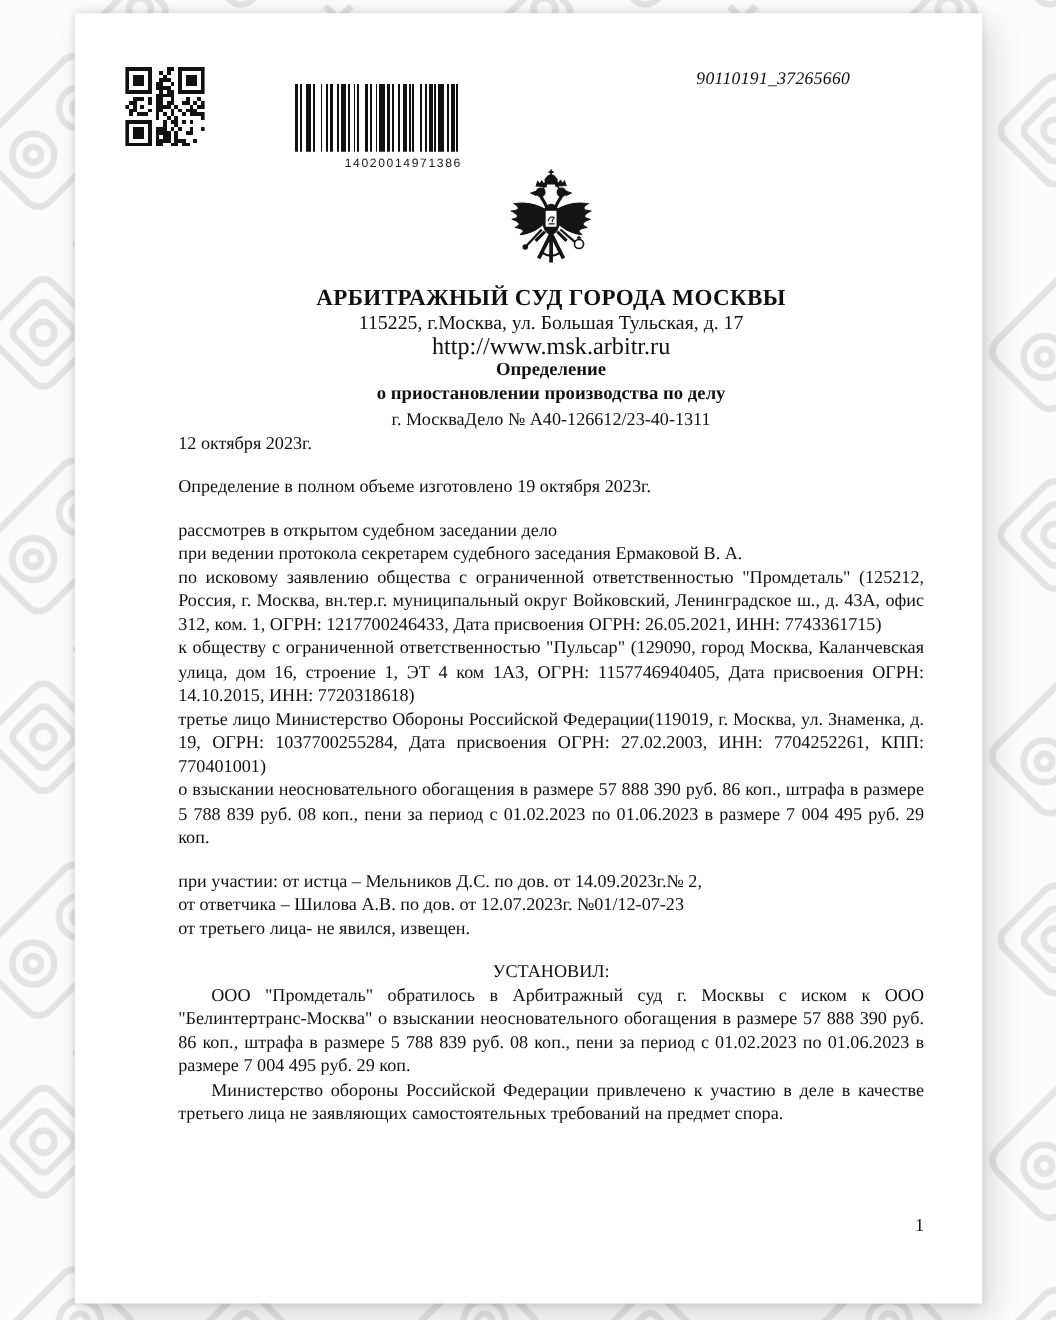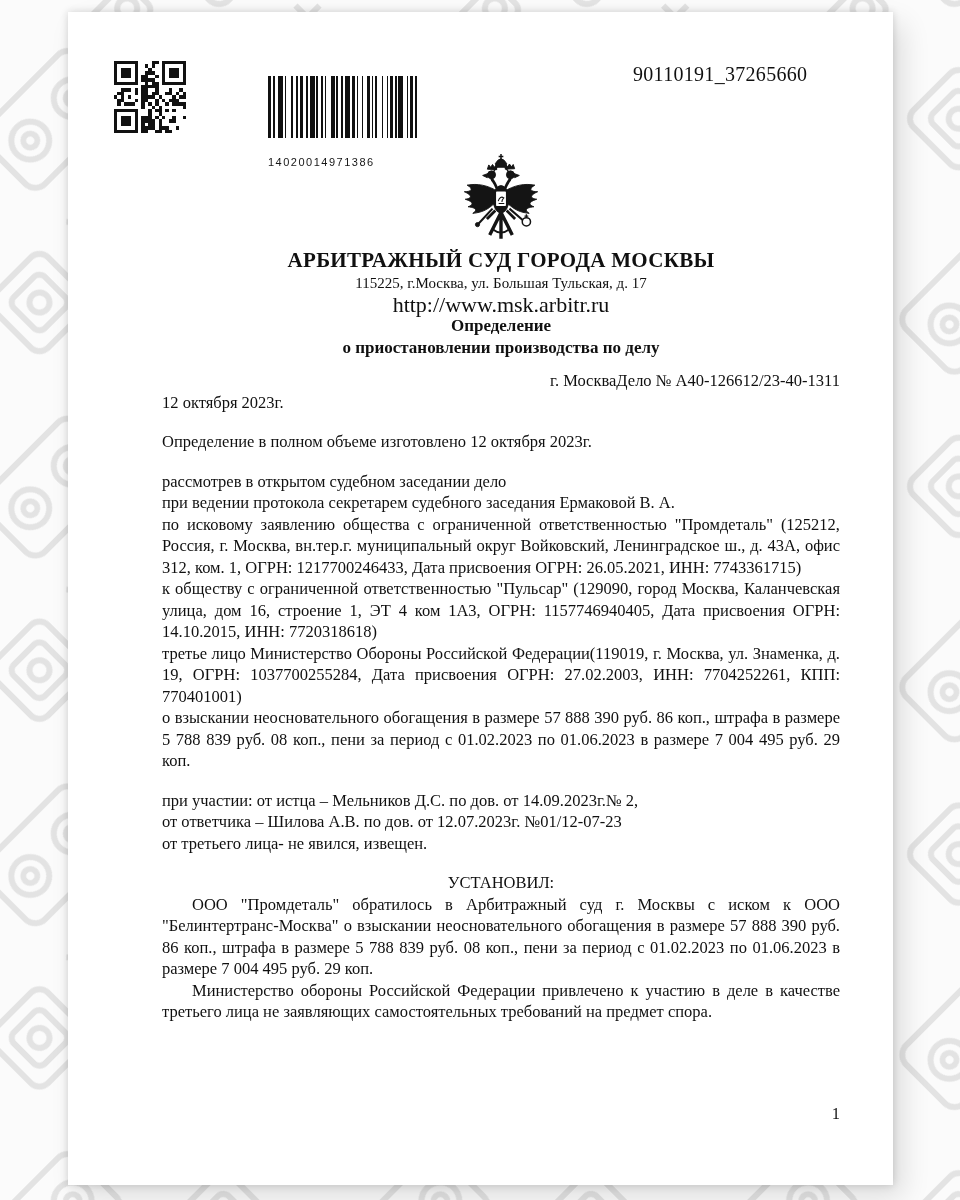--- a/index.html
+++ b/index.html
@@ -13,35 +13,35 @@
     position:absolute; left:68px; top:12px; width:825px; height:1173px;
     background:#ffffff;
     box-shadow:0 0 8px rgba(0,0,0,.16), 10px 12px 26px rgba(0,0,0,.12);
   }
   .qr { position:absolute; left:46px; top:49px; width:72px; height:72px; }
   .qr svg { display:block; width:72px; height:72px; }
   .barcode { position:absolute; left:200px; top:64px; width:152px; }
   .barcode svg { display:block; width:152px; height:62px; }
   .barcode-num {
     font-family:"Liberation Sans","DejaVu Sans",sans-serif;
-    font-size:11px; letter-spacing:1.5px; text-align:left; margin-top:18px; color:#161616;
+    font-size:11px; letter-spacing:1.5px; text-align:right; margin-top:5px; color:#161616;
   }
-  .doc-id { position:absolute; left:565px; top:51px; font-size:20px; letter-spacing:.3px; }
+  .doc-id { position:absolute; left:565px; top:51px; font-size:16px; letter-spacing:.3px;font-style:italic; }
   .emblem { position:absolute; left:94px; width:678px; top:140px; display:flex; justify-content:center; }
-  .hdr { position:absolute; left:94px; width:678px; top:236px; text-align:center; }
+  .hdr { position:absolute; left:94px; width:678px; top:246px; text-align:center; }
   .hdr .court { font-weight:bold; font-size:21px; line-height:25px; letter-spacing:.3px; }
-  .hdr .addr  { font-size:15px; line-height:21px; }
+  .hdr .addr  { font-size:18px; line-height:21px; }
   .hdr .site  { font-size:22px; line-height:21px; }
   .hdr .dtitle{ font-weight:bold; font-size:17px; line-height:21.5px; }
   .hdr .dsub  { font-weight:bold; font-size:17px; line-height:21.5px; }
   .body {
     position:absolute; left:94px; width:678px; top:358px;
     font-size:16.5px; line-height:21.5px; text-align:left;
   }
-  .case-row { display:flex; justify-content:flex-end; }
+  .case-row { display:flex; justify-content:center; }
   .gap { height:18px; }
   .just { text-align:justify; }
   .center { text-align:center; }
   .indent { text-indent:30px; }
   .pageno { position:absolute; top:1092px; right:53px; font-size:16.5px; }
 </style>
 </head>
 <body>
 
 <svg id="bg" xmlns="http://www.w3.org/2000/svg">
@@ -279,21 +279,21 @@
     <div class="dsub">о приостановлении производства по делу</div>
   </div>
 
   <div class="body">
     <div class="case-row">
       <span>г. Москва</span>
       <span>Дело № А40-126612/23-40-1311</span>
     </div>
     <div>12 октября 2023г.</div>
     <div class="gap"></div>
-    <div>Определение в полном объеме изготовлено 12 октября 2023г.</div>
+    <div>Определение в полном объеме изготовлено 19 октября 2023г.</div>
     <div class="gap"></div>
     <div>рассмотрев в открытом судебном заседании дело</div>
     <div>при ведении протокола секретарем судебного заседания Ермаковой В. А.</div>
     <div class="just">по исковому заявлению общества с ограниченной ответственностью "Промдеталь" (125212, Россия, г. Москва, вн.тер.г. муниципальный округ Войковский, Ленинградское ш., д. 43А, офис 312, ком. 1, ОГРН: 1217700246433, Дата присвоения ОГРН: 26.05.2021, ИНН: 7743361715)</div>
     <div class="just">к обществу с ограниченной ответственностью "Пульсар" (129090, город Москва, Каланчевская улица, дом 16, строение 1, ЭТ 4 ком 1А3, ОГРН: 1157746940405, Дата присвоения ОГРН: 14.10.2015, ИНН: 7720318618)</div>
     <div class="just">третье лицо Министерство Обороны Российской Федерации(119019, г. Москва, ул. Знаменка, д. 19, ОГРН: 1037700255284, Дата присвоения ОГРН: 27.02.2003, ИНН: 7704252261, КПП: 770401001)</div>
     <div class="just">о взыскании неосновательного обогащения в размере 57 888 390 руб. 86 коп., штрафа в размере 5 788 839 руб. 08 коп., пени за период с 01.02.2023 по 01.06.2023 в размере 7 004 495 руб. 29 коп.</div>
     <div class="gap"></div>
     <div>при участии: от истца – Мельников Д.С. по дов. от 14.09.2023г.№ 2,</div>
     <div>от ответчика – Шилова А.В. по дов. от 12.07.2023г. №01/12-07-23</div>

